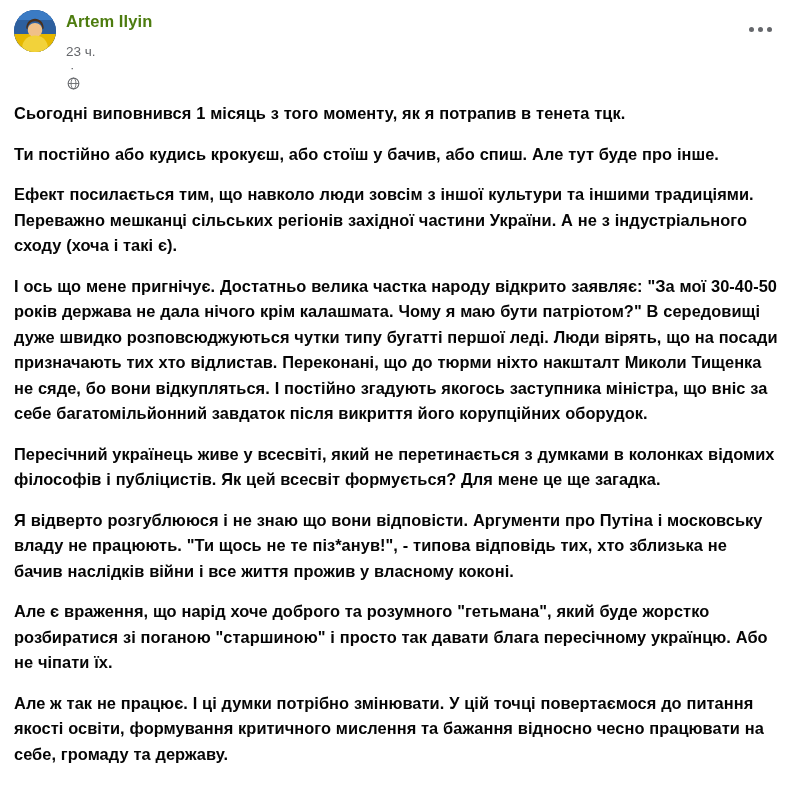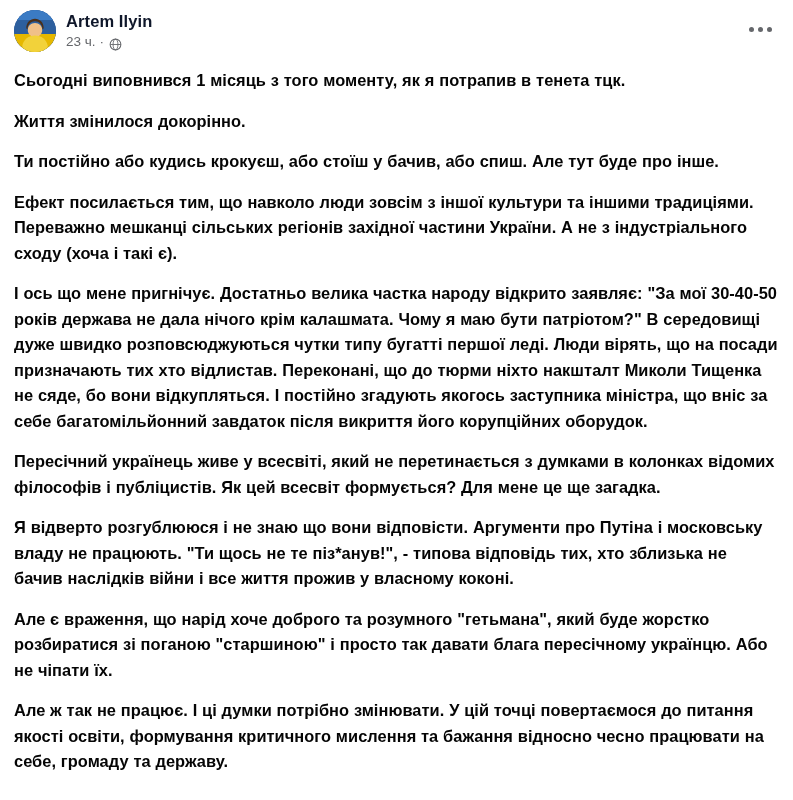--- a/index.html
+++ b/index.html
@@ -43,31 +43,32 @@
   .header-text {
     margin-left: 10px;
     display: flex;
     flex-direction: column;
     justify-content: center;
     padding-top: 1px;
   }
   .author-name {
     font-size: 16.5px;
     font-weight: bold;
-    color: #0f172a;
+    color: #4d7c0f;
     line-height: 20px;
     letter-spacing: .1px;
   }
   .meta-row {
     display: flex;
-    align-items: flex-end;
-    margin-top: 3px;
+    align-items: flex-start;
+    margin-top: 13px;
     font-size: 13.5px;
     color: #65676b;
     line-height: 16px;
+    flex-direction: column;
   }
   .meta-sep {
     margin: 0 4px;
     color: #65676b;
   }
   .globe-icon {
     display: inline-block;
     width: 13px;
     height: 13px;
     margin-left: 1px;
@@ -151,21 +152,20 @@
       <span class="dots">
         <span></span>
           <span></span>
           <span></span>
       </span>
     </div>
   </div>
 
   <div class="post-body">
     <p>Сьогодні виповнився 1 місяць з того моменту, як я потрапив в тенета тцк.</p>
-    <p>Життя змінилося докорінно.</p>
     <p>Ти постійно або кудись крокуєш, або стоїш у бачив, або спиш. Але тут буде про інше.</p>
     <p>Ефект посилається тим, що навколо люди зовсім з іншої культури та іншими традиціями. Переважно мешканці сільських регіонів західної частини України. А не з індустріального сходу (хоча і такі є).</p>
     <p>І ось що мене пригнічує. Достатньо велика частка народу відкрито заявляє: "За мої 30-40-50 років держава не дала нічого крім калашмата. Чому я маю бути патріотом?" В середовищі дуже швидко розповсюджуються чутки типу бугатті першої леді. Люди вірять, що на посади призначають тих хто відлистав. Переконані, що до тюрми ніхто накшталт Миколи Тищенка не сяде, бо вони відкупляться. І постійно згадують якогось заступника міністра, що вніс за себе багатомільйонний завдаток після викриття його корупційних оборудок.</p>
     <p>Пересічний українець живе у всесвіті, який не перетинається з думками в колонках відомих філософів і публіцистів. Як цей всесвіт формується? Для мене це ще загадка.</p>
     <p>Я відверто розгублююся і не знаю що вони відповісти. Аргументи про Путіна і московську владу не працюють. "Ти щось не те піз*анув!", - типова відповідь тих, хто зблизька не бачив наслідків війни і все життя прожив у власному коконі.</p>
     <p>Але є враження, що нарід хоче доброго та розумного "гетьмана", який буде жорстко розбиратися зі поганою "старшиною" і просто так давати блага пересічному українцю. Або не чіпати їх.</p>
     <p>Але ж так не працює. І ці думки потрібно змінювати. У цій точці повертаємося до питання якості освіти, формування критичного мислення та бажання відносно чесно працювати на себе, громаду та державу.</p>
 
   </div>
 

